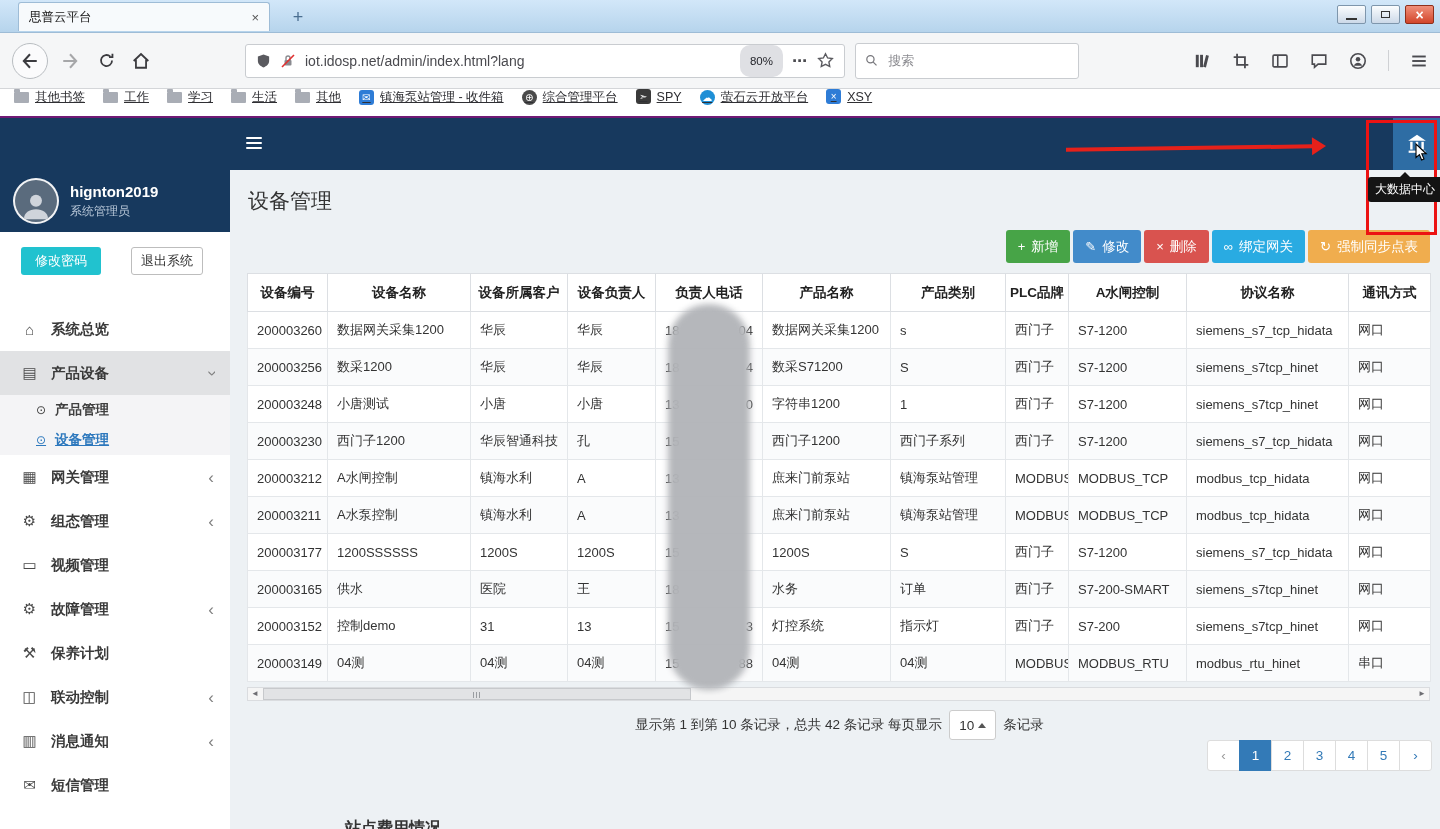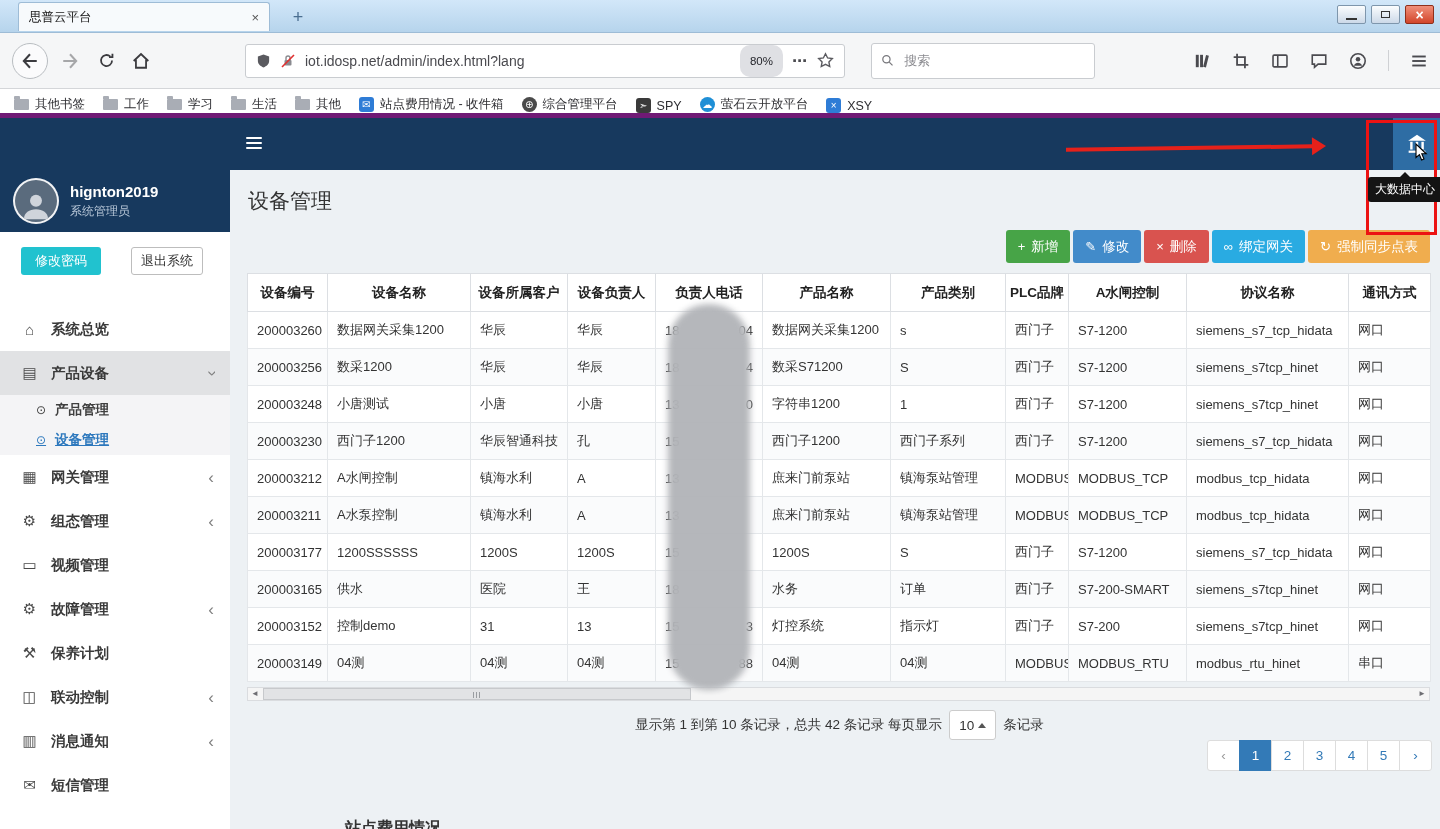--- a/index.html
+++ b/index.html
@@ -21,27 +21,27 @@
   .btoolbar{height:56px;background:#f5f6f7;border-bottom:1px solid #d4d6d9;display:flex;align-items:center;padding:0 12px;box-sizing:border-box;}
   .tbtn{display:flex;align-items:center;justify-content:center;flex:0 0 auto;}
   .back{width:36px;height:36px;border:1px solid #b9bdc1;border-radius:50%;background:#fbfbfc;margin-right:9px;box-sizing:border-box;}
   .fwd{width:26px;margin-right:9px;opacity:.42;}
   .reload{width:28px;margin-right:7px;}
   .home{width:28px;}
   .urlbar{margin-left:90px;width:600px;height:34px;background:#fff;border:1px solid #c9ccd0;border-radius:3px;display:flex;align-items:center;padding:0 10px;gap:9px;box-sizing:border-box;}
   .url-text{flex:1;white-space:nowrap;overflow:hidden;font-size:14px;color:#4a4a4f;}
   .zoom-pill{background:#dfe0e4;border-radius:10px;padding:10px 10px;font-size:11.5px;color:#1f2026;}
   .dots{font-size:15px;color:#4a4a4f;letter-spacing:1px;font-weight:bold;}
-  .bsearch{margin-left:26px;width:224px;height:34px;background:#fff;border:1px solid #c9ccd0;border-radius:3px;display:flex;align-items:center;padding:17px 9px;gap:8px;box-sizing:border-box;}
+  .bsearch{margin-left:10px;width:224px;height:34px;background:#fff;border:1px solid #c9ccd0;border-radius:3px;display:flex;align-items:center;padding:17px 9px;gap:8px;box-sizing:border-box;}
   .bsearch input{border:none;outline:none;font-size:13px;width:100%;background:transparent;color:#333;font-family:inherit;}
   .bsearch input::placeholder{color:#8a8a8f;}
   .right-icons{margin-left:auto;display:flex;align-items:center;gap:21px;}
   .vdiv{width:1px;height:21px;background:#cfd1d4;}
 
-  .bmbar{height:30px;background:#fff;border-bottom:6px solid #701a75;display:flex;align-items:flex-end;padding:0 14px;gap:18px;font-size:12.5px;color:#2f2f33;box-sizing:border-box;}
+  .bmbar{height:30px;background:#fff;border-bottom:3px solid #701a75;display:flex;align-items:flex-start;padding:0 14px;gap:18px;font-size:12.5px;color:#2f2f33;box-sizing:border-box;text-decoration:underline;}
   .bm{display:flex;align-items:center;gap:6px;flex:0 0 auto;}
   .bm-folder{width:15px;height:11px;background:#a9adb5;border-radius:1px;position:relative;display:inline-block;}
   .bm-folder::before{content:"";position:absolute;top:-3px;left:0;width:6px;height:3px;background:#a9adb5;border-radius:1px 1px 0 0;}
   .bm-fav{width:15px;height:15px;border-radius:3px;display:inline-flex;align-items:center;justify-content:center;color:#fff;font-size:10px;line-height:1;}
   .bm-fav.circle{border-radius:50%;}
 
   
   .app{position:absolute;left:0;top:118px;width:1440px;height:711px;background:#edf1f4;}
   .topnav{position:absolute;left:0;top:0;width:1440px;height:52px;background:#17395e;}
   .hamburger{position:absolute;left:246px;top:19px;width:16px;display:flex;flex-direction:column;gap:3px;}
@@ -223,21 +223,21 @@
       <div class="bm">
         <span class="bm-folder"></span>
         <span>生活</span>
       </div>
       <div class="bm">
         <span class="bm-folder"></span>
         <span>其他</span>
       </div>
       <div class="bm">
         <span class="bm-fav" style="background: rgb(46, 124, 214);">✉</span>
-        <span>站点费用情况 - 收件箱</span>
+        <span>镇海泵站管理 - 收件箱</span>
       </div>
       <div class="bm">
         <span class="bm-fav circle" style="background: rgb(74, 74, 74);">⊕</span>
         <span>综合管理平台</span>
       </div>
       <div class="bm">
         <span class="bm-fav" style="background: rgb(58, 58, 58);">➣</span>
         <span>SPY</span>
       </div>
       <div class="bm">

